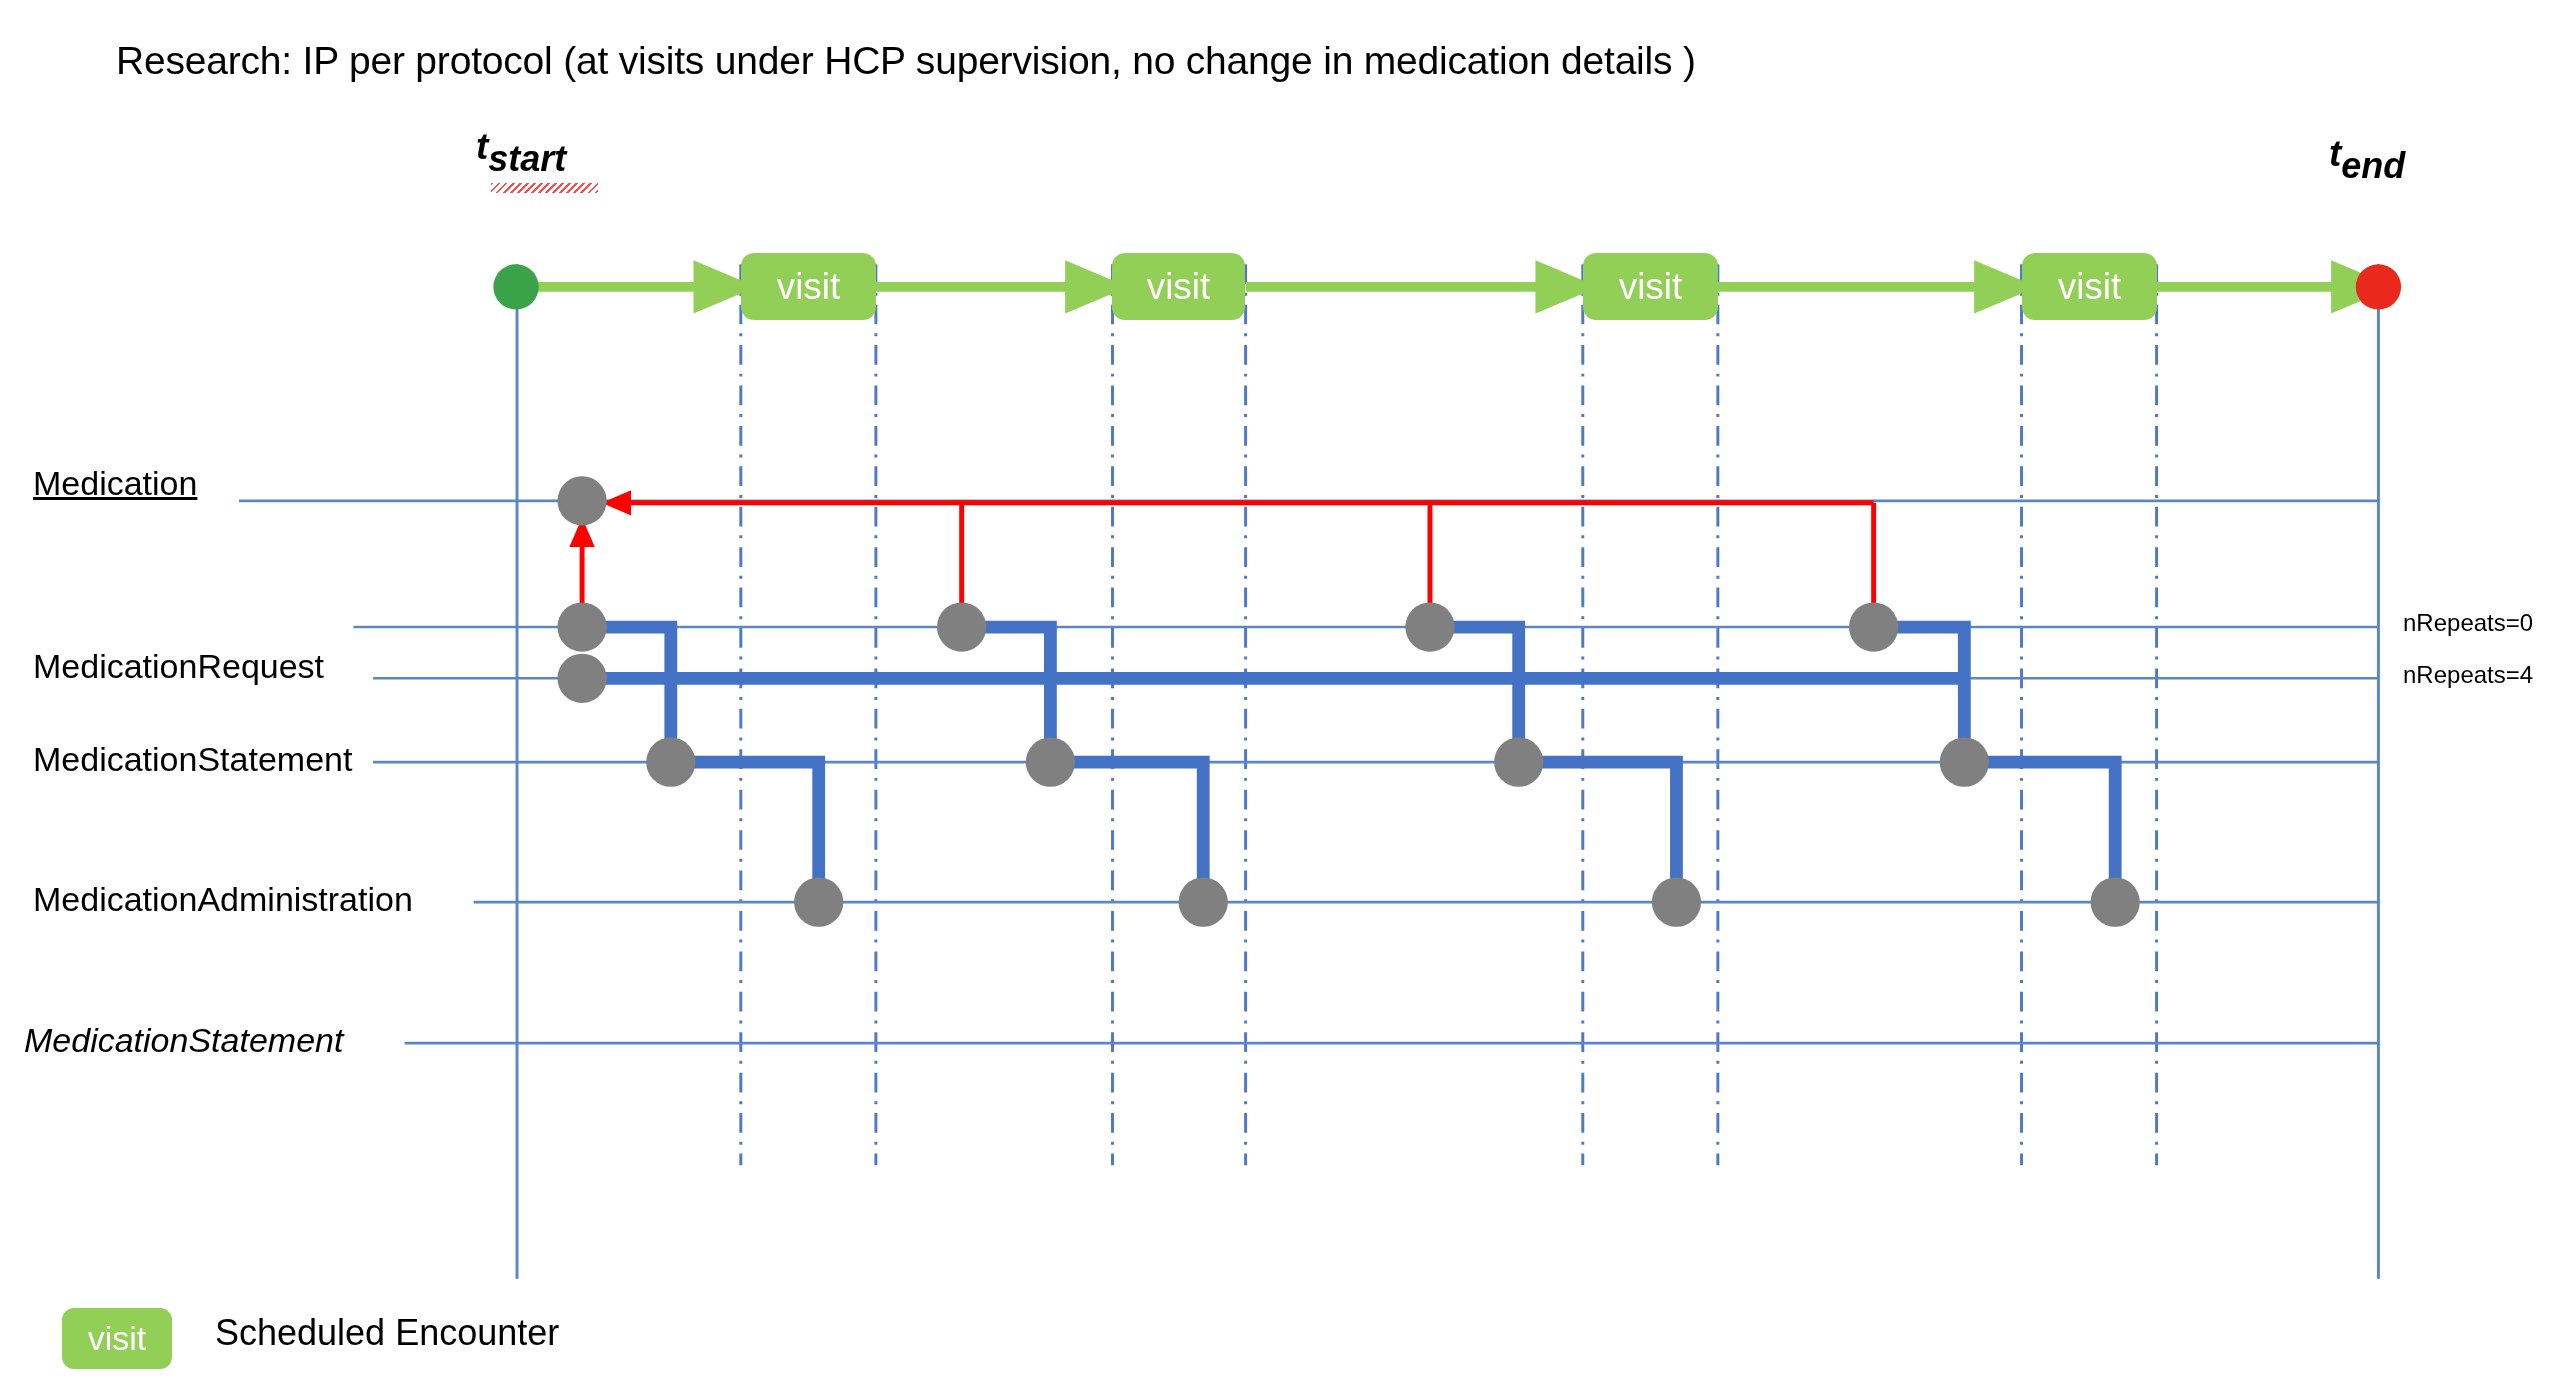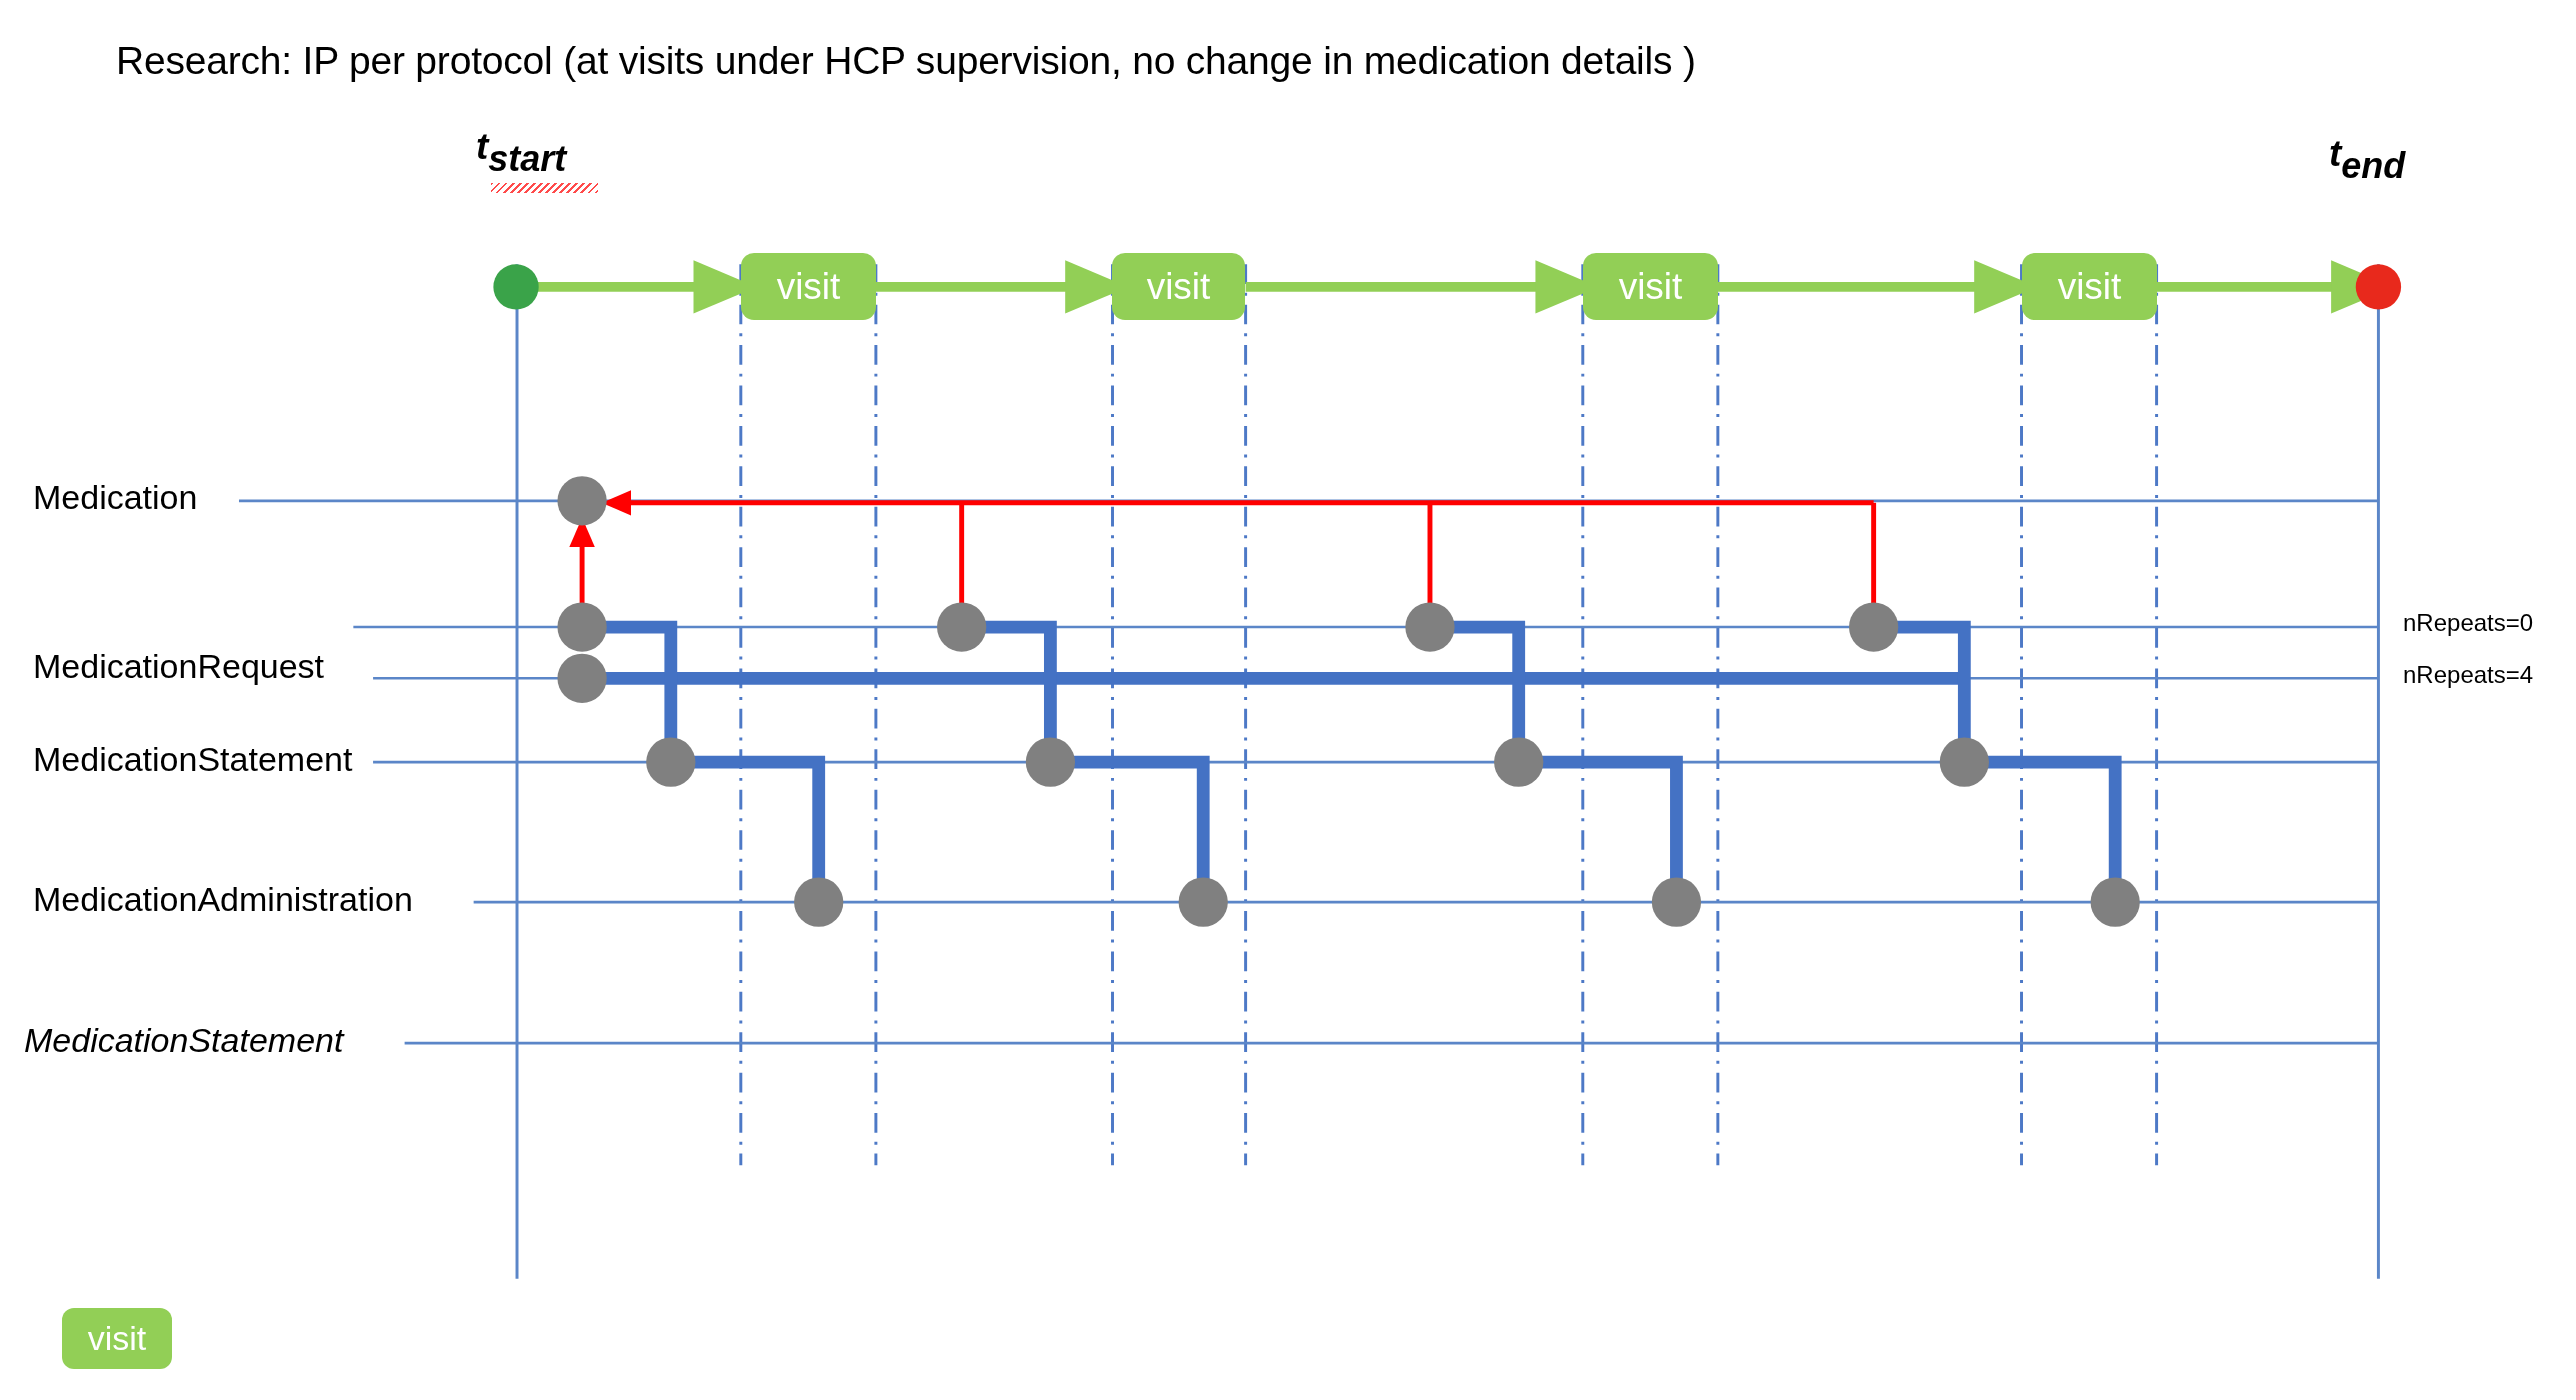--- a/index.html
+++ b/index.html
@@ -146,25 +146,26 @@
       <circle cx="1700" cy="915" r="25"></circle>
       <circle cx="2145" cy="915" r="25"></circle>
     </g>
   </svg>
 
   <div class="visitbox" style="left:741px;top:253px;width:135px;">visit</div>
   <div class="visitbox" style="left:1112px;top:253px;width:133px;">visit</div>
   <div class="visitbox" style="left:1583px;top:253px;width:135px;">visit</div>
   <div class="visitbox" style="left:2022px;top:253px;width:135px;">visit</div>
 
-  <div class="rowlabel" style="left:33px;top:478px;">Medication</div>
+  <div class="rowlabel" style="left:33px;top:464px;text-decoration:underline;">Medication</div>
   <div class="rowlabel" style="left:33px;top:605px;margin-top:42px;">MedicationRequest</div>
   <div class="rowlabel" style="left:33px;top:740px;">MedicationStatement</div>
   <div class="rowlabel" style="left:33px;top:880px;">MedicationAdministration</div>
   <div class="rowlabel" style="left:24px;top:1021px;font-style:italic;">MedicationStatement</div>
 
   <div class="nrep" style="left:2403px;top:609px;">nRepeats=0</div>
   <div class="nrep" style="left:2403px;top:661px;">nRepeats=4</div>
 
   <div class="legend-box">visit</div>
+  <div class="legend-text">Scheduled Encounter</div>
 
 </div>
 
 
 </body></html>

